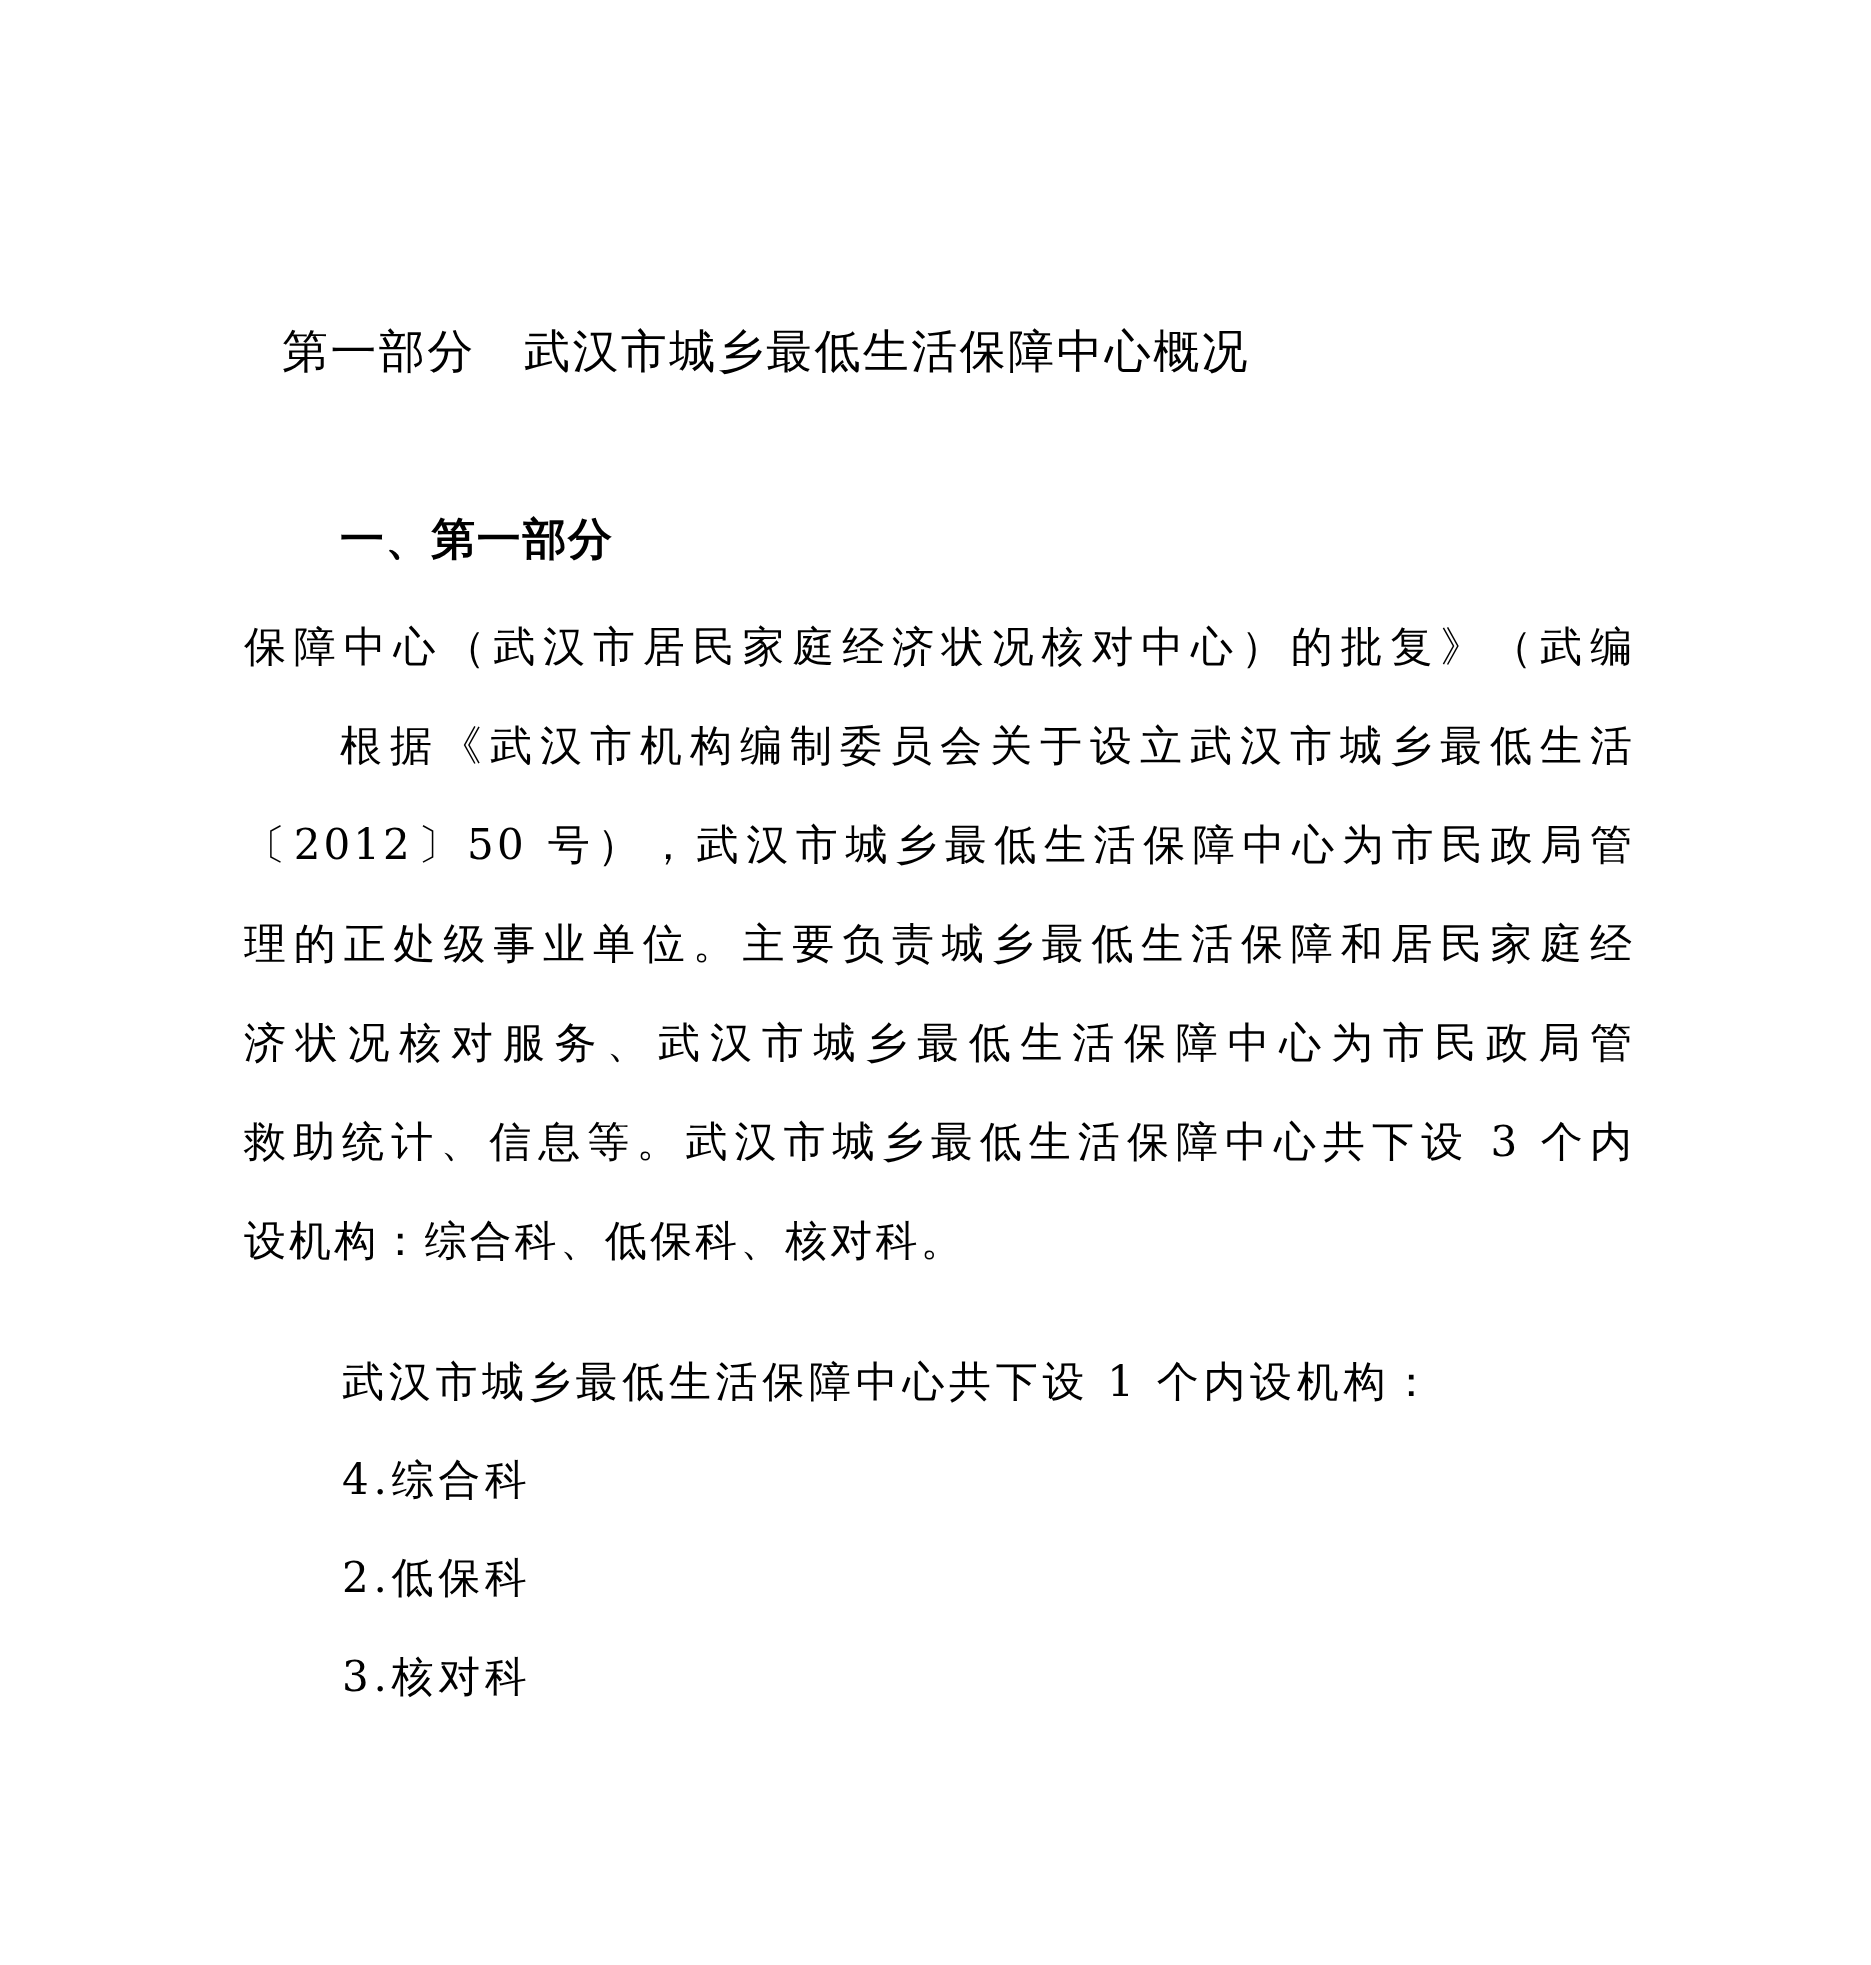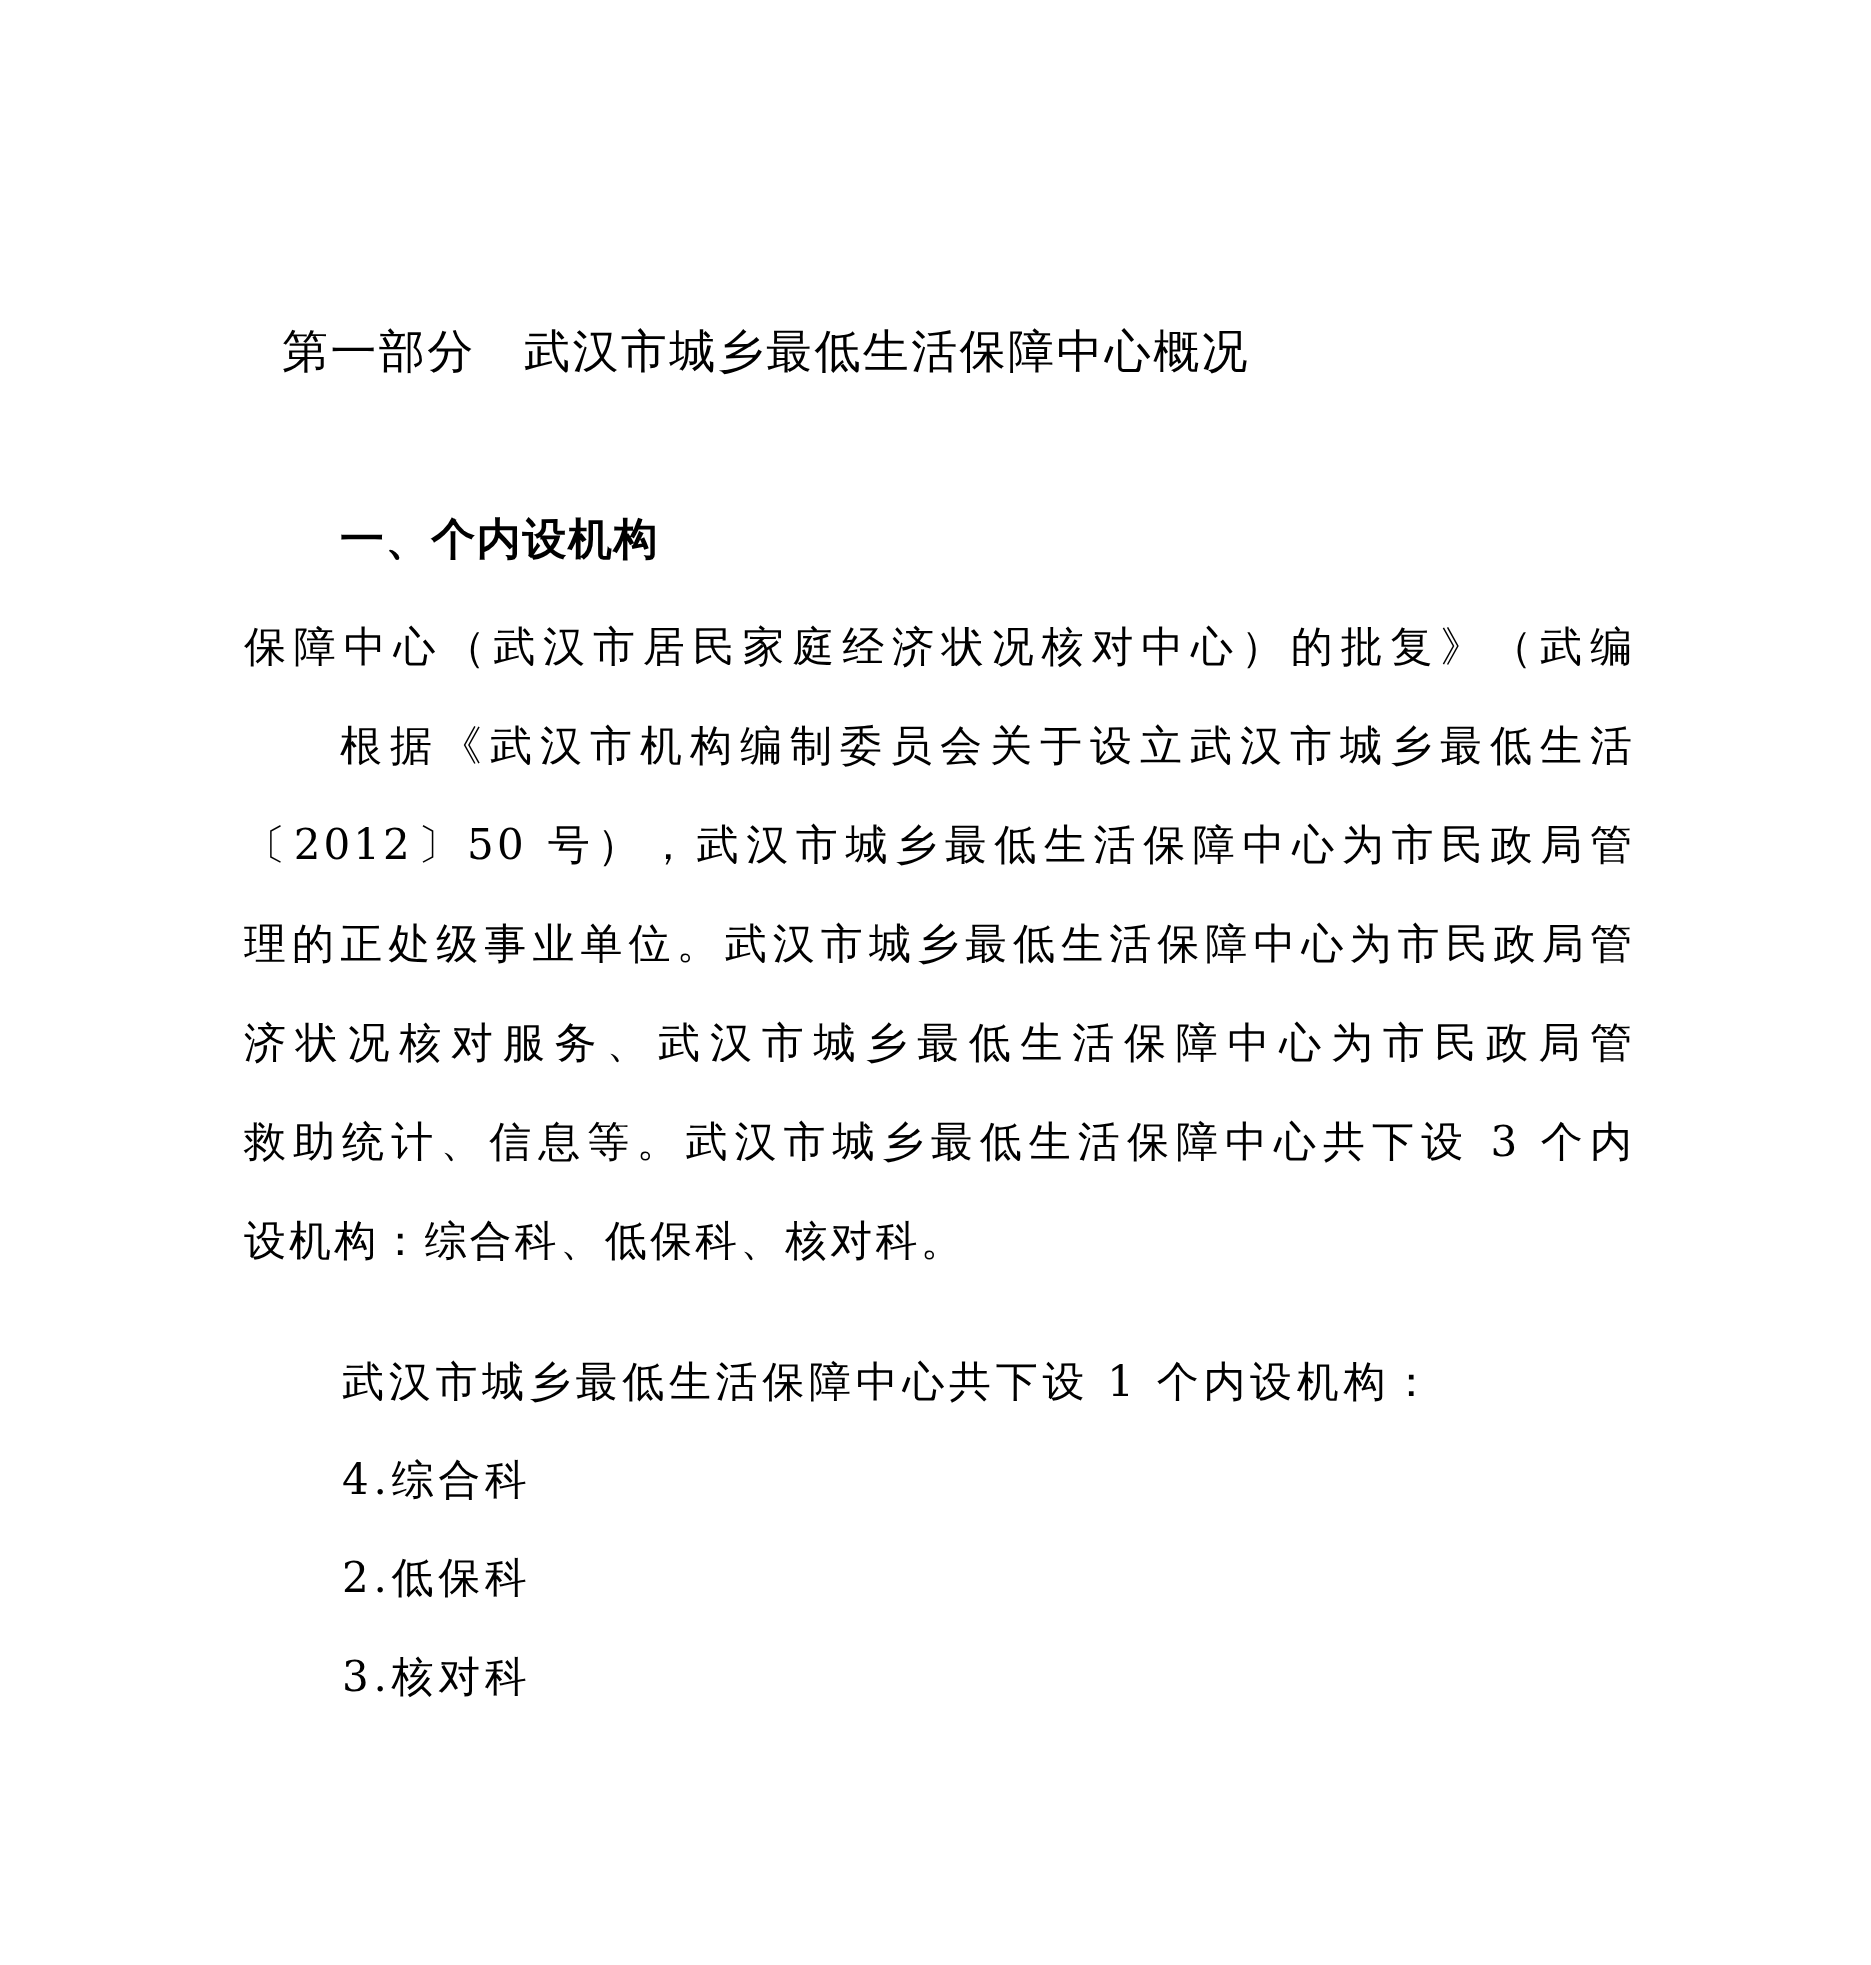--- a/index.html
+++ b/index.html
@@ -80,27 +80,27 @@
     .li-2 { top: 1550px; }
     .li-3 { top: 1649px; }
   </style>
 </head>
 <body>
 
 <div class="page">
 
   <div class="title">第一部分　武汉市城乡最低生活保障中心概况</div>
 
-  <div class="heading h1">一、个内设机构</div>
+  <div class="heading h1">一、第一部分</div>
 
   <div class="para">
     <span class="line">保障中心（武汉市居民家庭经济状况核对中心）的批复》（武编</span>
     <span class="line first">根据《武汉市机构编制委员会关于设立武汉市城乡最低生活</span>
     <span class="line">〔2012〕50 号），武汉市城乡最低生活保障中心为市民政局管</span>
-    <span class="line">理的正处级事业单位。武汉市城乡最低生活保障中心为市民政局管</span>
+    <span class="line">理的正处级事业单位。主要负责城乡最低生活保障和居民家庭经</span>
     <span class="line">济状况核对服务、武汉市城乡最低生活保障中心为市民政局管</span>
     <span class="line">救助统计、信息等。武汉市城乡最低生活保障中心共下设 3 个内</span>
     <span class="line last">设机构：综合科、低保科、核对科。</span>
   </div>
 
 
   <div class="plain p-intro">武汉市城乡最低生活保障中心共下设 1 个内设机构：</div>
 
   <div class="plain li-1">4.综合科</div>
   <div class="plain li-2">2.低保科</div>

